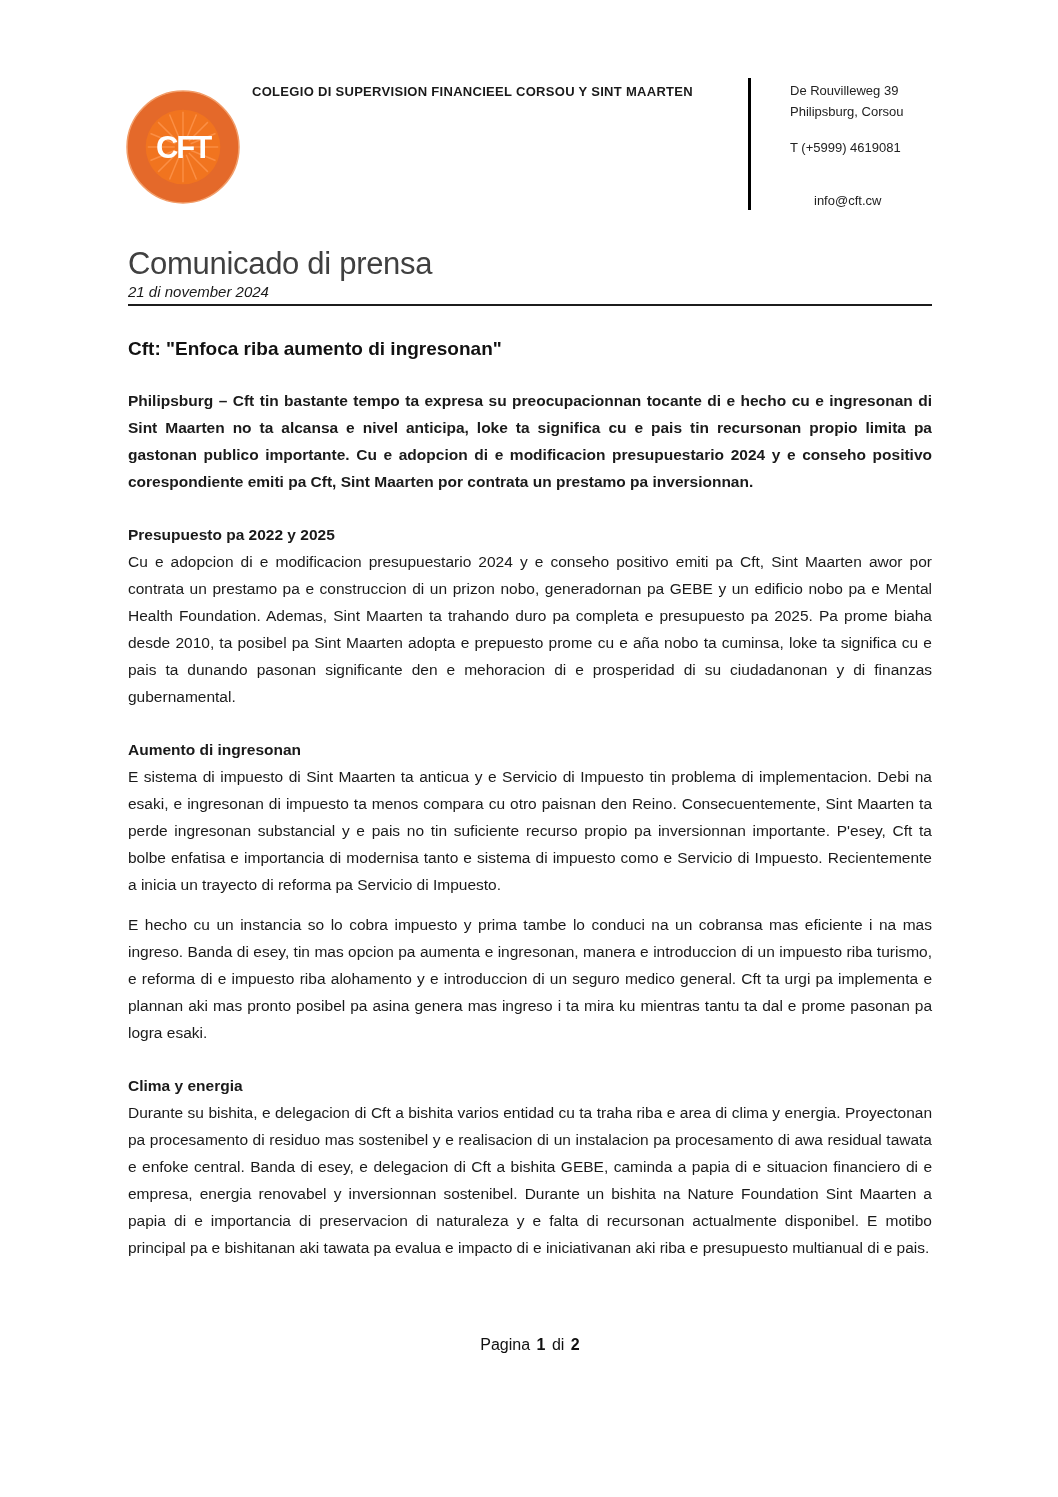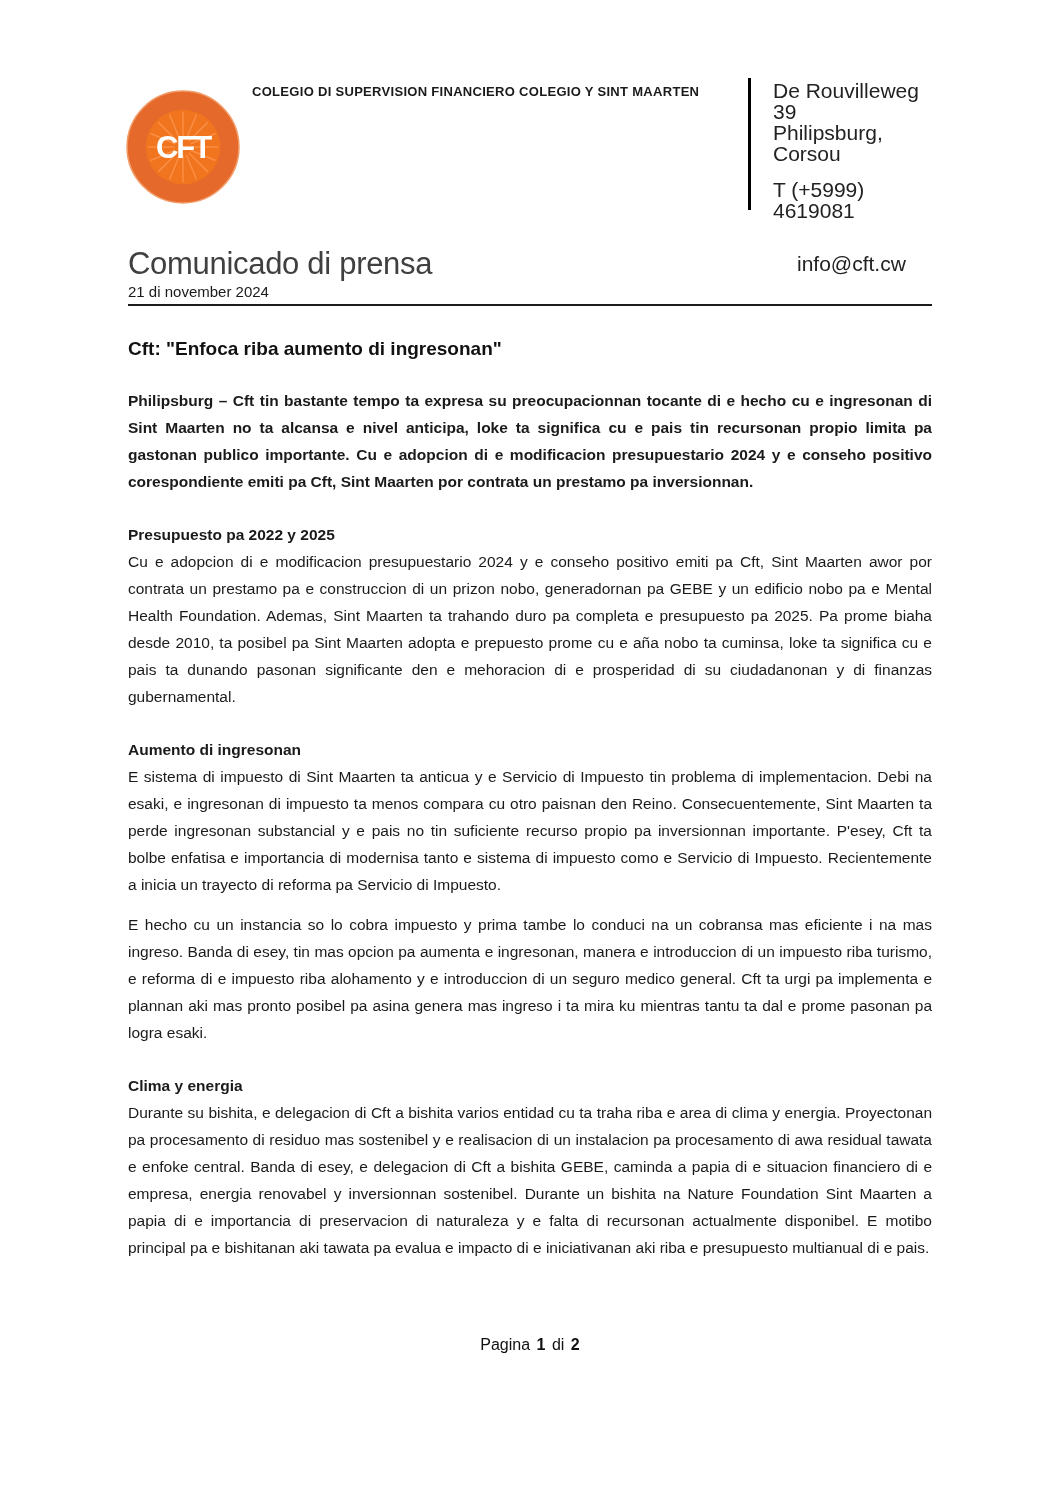--- a/index.html
+++ b/index.html
@@ -16,28 +16,28 @@
   }
 
   
   .letterhead { position:relative; height:132px; }
   .logo { position:absolute; left:-2px; top:12px; width:114px; height:114px; }
   .org-name {
     position:absolute; left:124px; top:6px; width:480px;
     font-size:13px; font-weight:bold; letter-spacing:0.3px; line-height:16px;
   }
   .head-divider { position:absolute; left:620px; top:0; width:3px; height:132px; background:#000; }
-  .contact { position:absolute; left:645px; top:2px; font-size:21px; line-height:21px; color:#222; }
+  .contact { position:absolute; left:662px; top:2px; font-size:13px; line-height:21px; color:#222; }
   .contact .phone { margin-top:15px; }
   .contact .email { margin-top:32px;margin-left:24px; }
 
   
   .masthead { margin-top:36px; }
   .masthead h1 { margin:0; font-size:31px; line-height:36px; font-weight:400; letter-spacing:-0.3px; color:#404040; }
-  .masthead .date { font-size:15px; margin-top:1px; color:#1a1a1a; }
+  .masthead .date { font-size:15px; margin-top:1px; color:#1a1a1a;font-style:italic; }
   .masthead .rule { border-bottom:2.5px solid #1c1c1c; margin-top:4px; }
 
   
   .headline { margin:32px 0 0; font-size:19px; font-weight:700; color:#111; }
   .body-text { font-size:15.5px; line-height:27px; text-align:justify; margin:0; }
   .lead { margin-top:27px; font-weight:700; }
   .section-heading { margin:26px 0 0; font-size:15.5px; line-height:27px; font-weight:700; }
   .section p + p { margin-top:13px; }
   .endnote { margin-top:27px; font-size:15.5px; line-height:27px; }
 
@@ -83,21 +83,21 @@
         <text text-anchor="middle">
           <textPath href="#ringpath" startOffset="50%">COLLEGE</textPath>
         </text>
         <text text-anchor="middle">
           <textPath href="#ringpath" startOffset="27%">FINANCIEEL</textPath>
         </text>
       </g>
       <text x="55" y="66" text-anchor="middle" font-family="Liberation Sans, sans-serif" font-size="30" font-weight="bold" fill="#ffffff" letter-spacing="-2">CFT</text>
     </svg>
 
-    <div class="org-name">COLEGIO DI SUPERVISION FINANCIERO COLEGIO Y SINT MAARTEN</div>
+    <div class="org-name">COLEGIO DI SUPERVISION FINANCIEEL CORSOU Y SINT MAARTEN</div>
     <div class="head-divider"></div>
 
     <div class="contact">
       <div>De Rouvilleweg 39</div>
       <div>Philipsburg, Corsou</div>
       <div class="phone">T (+5999) 4619081</div>
       <div class="email">info@cft.cw</div>
     </div>
   </div>
 

